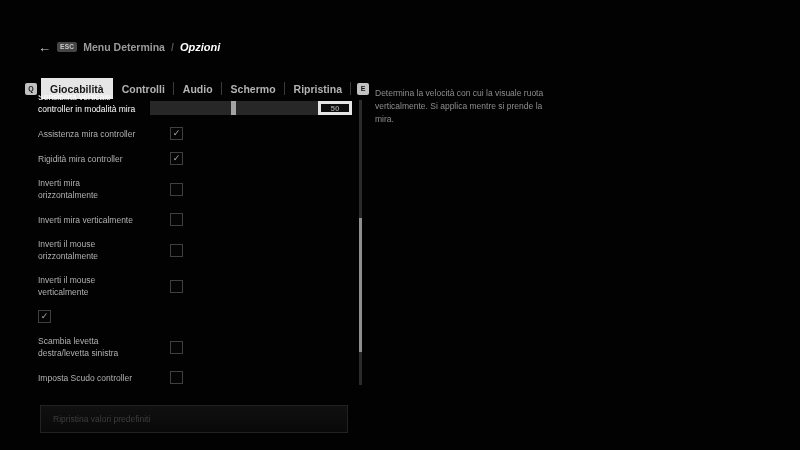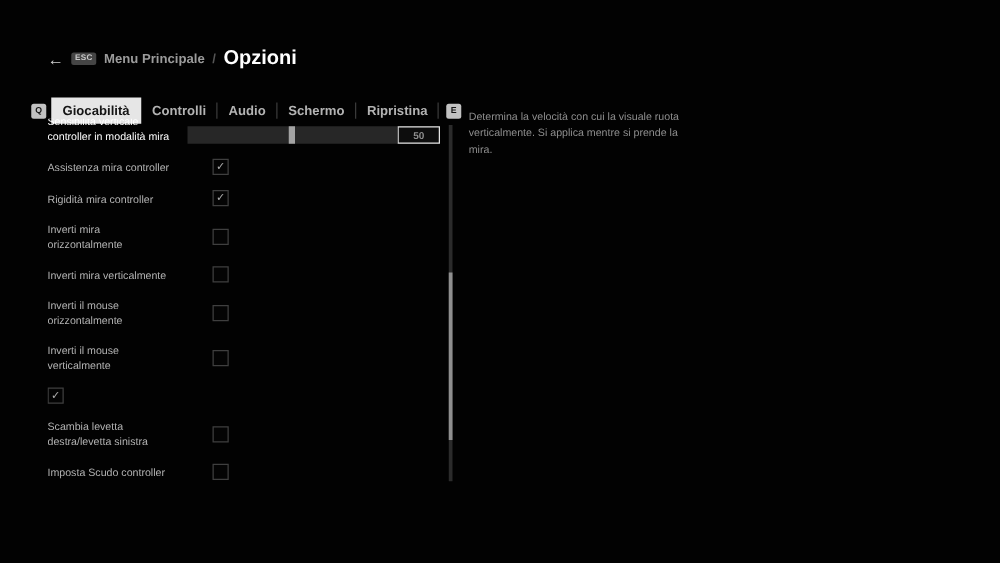--- a/index.html
+++ b/index.html
@@ -8,21 +8,21 @@
     font-family:"Liberation Sans", sans-serif; overflow:hidden;
   }
   
   .header { position:absolute; left:38px; top:40px; height:14px;
     display:flex; align-items:center; gap:6px; }
   .back-arrow { color:#d0d0d0; font-size:13px; font-weight:bold; line-height:1; cursor:default; }
   .esc-badge { background:#454545; color:#c9c9c9; font-size:6.5px; font-weight:bold;
     padding:2px 3px; border-radius:2px; letter-spacing:.3px; line-height:1; }
   .crumb-parent { color:#9b9b9b; font-weight:bold; font-size:10.5px; }
   .crumb-sep { color:#555; font-weight:bold; font-size:10.5px; }
-  .crumb-current { color:#fff; font-weight:bold; font-size:16px; }
+  .crumb-current { color:#fff; font-weight:bold; font-size:11px;font-style:italic; }
   
   .tabbar { position:absolute; left:25px; top:78px; height:21px; display:flex; align-items:center; }
   .keybadge { width:12px; height:12px; border-radius:2px; background:#c2c2c2; color:#141414;
     font-size:7px; font-weight:bold; display:flex; align-items:center; justify-content:center; flex:0 0 auto; }
   .keybadge.prev { margin-right:4px; }
   .keybadge.next { margin-left:6px; }
   .tab { height:21px; display:flex; align-items:center; padding:0 9px;
     color:#b3b3b3; font-size:10.5px; font-weight:bold; position:relative; cursor:default; }
   .tab.selected { background:#e6e6e6; color:#161616; }
   .tab:not(.selected)::after { content:""; position:absolute; right:0; top:4px;
@@ -35,21 +35,21 @@
   .row.selected .label { color:#ffffff; }
   .row.checkbox-row { align-items:center;gap:20px; }
   .row.slider-row { align-items:flex-end; }
   .checkbox { width:13px; height:13px; border:1px solid #3f3f3f; background:#040404;
     box-sizing:border-box; display:flex; align-items:center; justify-content:center; flex:0 0 auto; }
   .checkbox .check { color:#ababab; font-size:9px; line-height:1; display:none; }
   .checkbox.checked .check { display:block; }
   .slider { display:flex; align-items:center; }
   .slider-track { position:relative; width:168px; height:14px; background:#272727; }
   .slider-thumb { position:absolute; top:0; width:5px; height:14px; background:#a3a3a3; }
-  .slider-value { width:34px; height:14px; background:#0d0d0d; border:1px solid #e5e5e5;
+  .slider-value { width:34px; height:14px; background:#0d0d0d; border:3px solid #e5e5e5;
     box-sizing:border-box; display:flex; align-items:center; justify-content:center;
     color:#8f8f8f; font-size:8px; font-weight:bold; }
   
   .scrollbar { position:absolute; left:359px; top:100px; width:3px; height:285px; background:#2b2b2b; }
   .scroll-thumb { position:absolute; left:0; top:118px; width:3px; height:134px; background:#8f8f8f; }
   
   .desc { position:absolute; left:375px; top:87px; width:235px; color:#8e8e8e;
     font-size:8.5px; line-height:13px; white-space:pre; }
   
   .reset { position:absolute; left:40px; top:405px; width:308px; height:28px; box-sizing:border-box;
@@ -57,21 +57,21 @@
     font-size:8.5px; display:flex; align-items:center; padding-left:12px; }
 </style>
 </head>
 <body>
 
 <div class="stage">
 
   <div class="header">
     <span class="back-arrow">←</span>
     <span class="esc-badge">ESC</span>
-    <span class="crumb-parent">Menu Principale</span>
+    <span class="crumb-parent">Menu Determina</span>
     <span class="crumb-sep">/</span>
     <span class="crumb-current">Opzioni</span>
   </div>
 
   <div class="tabbar">
     <span class="keybadge prev">Q</span>
     <div id="tabs-container" style="display:flex; height:21px;">
         <div class="tab selected">Giocabilità</div>
         <div class="tab">Controlli</div>
         <div class="tab">Audio</div>
@@ -142,14 +142,15 @@
   </div>
 
   <div class="scrollbar">
     <div class="scroll-thumb"></div>
   </div>
 
   <div class="desc">Determina la velocità con cui la visuale ruota
 verticalmente. Si applica mentre si prende la
 mira.</div>
 
+  <div class="reset">Ripristina valori predefiniti</div>
 
 </div>
 
 </body></html>

